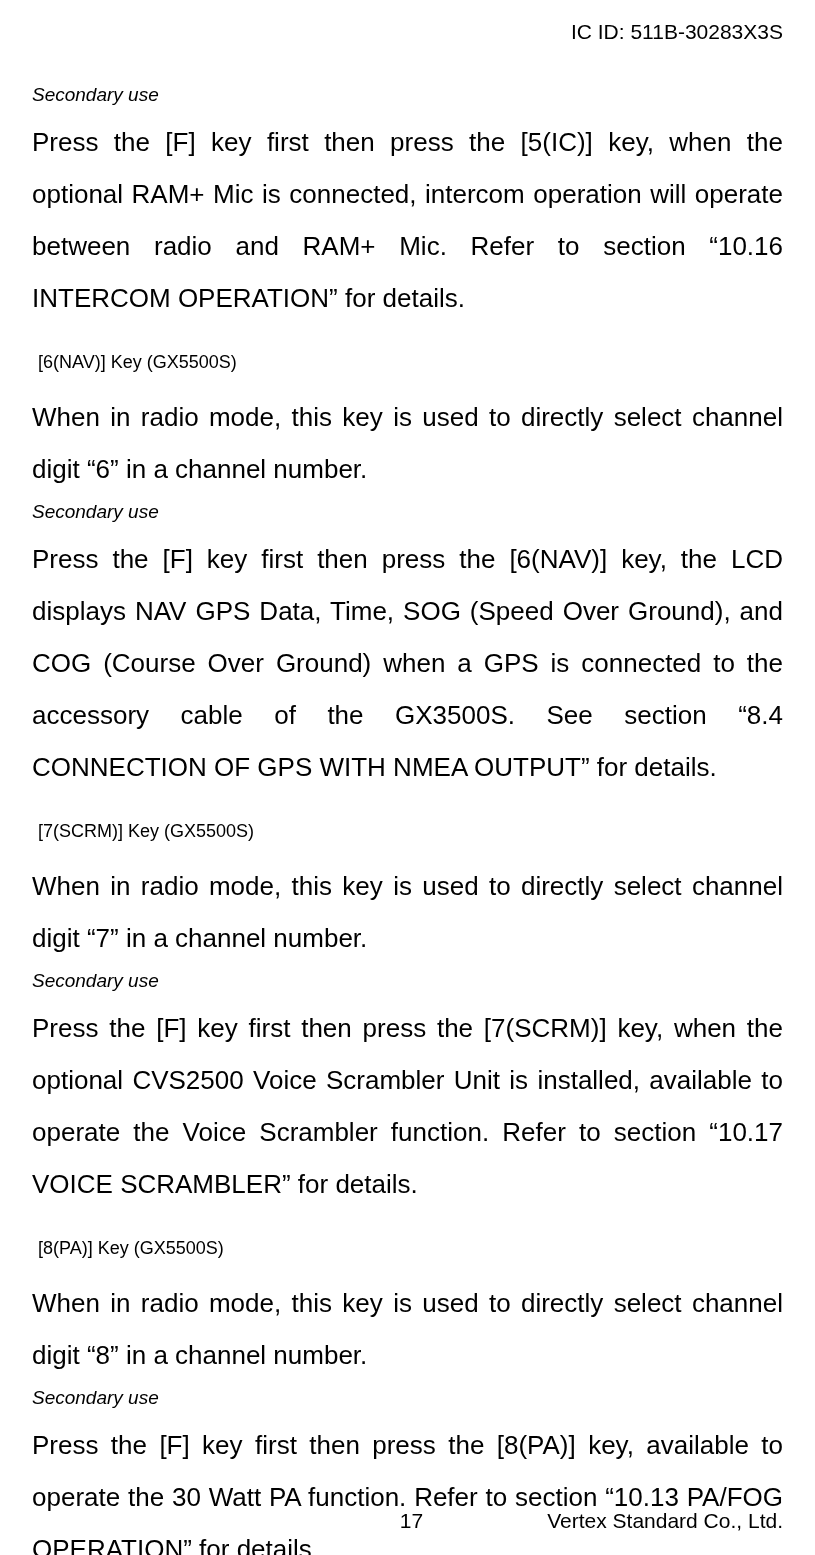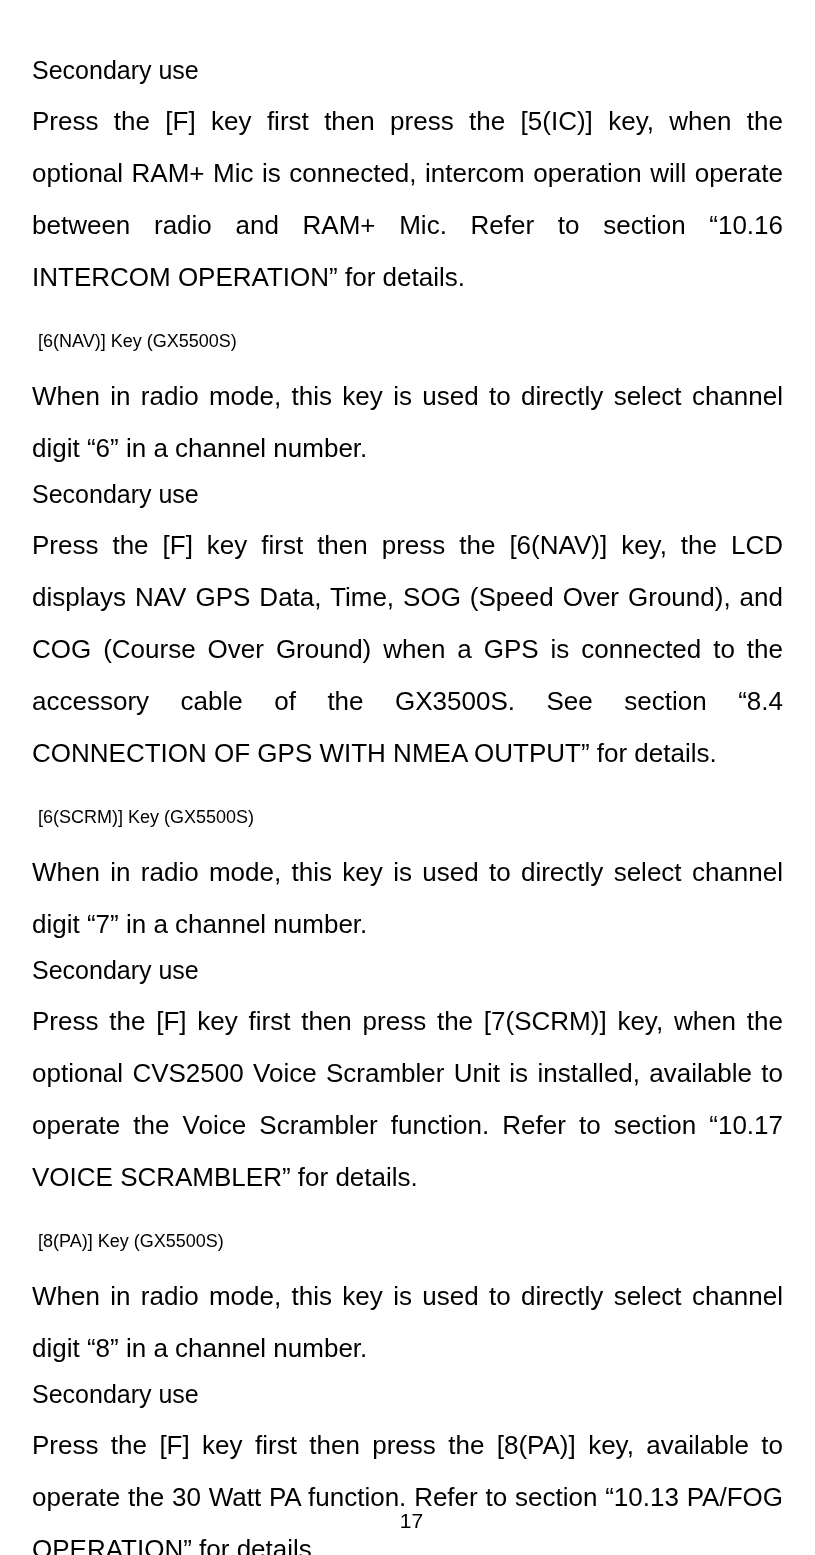--- a/index.html
+++ b/index.html
@@ -15,22 +15,23 @@
     text-align: right;
     font-size: 21px;
     line-height: 1.35;
     margin-bottom: 38px;
   }
   .header .model-line {
     letter-spacing: 1px;
     word-spacing: 2px;
   }
   .section-label {
-    font-size: 25px;
+    font-size: 19px;
     margin-bottom: 10px;
+    font-style: italic;
   }
   .body-text {
     font-size: 26px;
     line-height: 2.0;
     text-align: justify;
     margin-bottom: 28px;
   }
   .key-heading {
     font-size: 18px;
     margin: 14px 0 18px 6px;
@@ -51,35 +52,37 @@
     transform: translateX(-50%);
   }
   .footer .company {
     margin-left: auto;
   }
 </style>
 </head>
 <body>
 
 <div class="header">
+  <div>IC ID: 511B-30283X3S</div>
 </div>
 
 <div class="section-label">Secondary use</div>
 <div class="body-text">Press the [F] key first then press the [5(IC)] key, when the optional RAM+ Mic is connected, intercom operation will operate between radio and RAM+ Mic. Refer to section “10.16 INTERCOM OPERATION” for details.</div>
 
 <div class="key-heading">[6(NAV)] Key (GX5500S)</div>
 <div class="body-text" style="margin-bottom:6px;">When in radio mode, this key is used to directly select channel digit “6” in a channel number.</div>
 <div class="section-label">Secondary use</div>
 <div class="body-text">Press the [F] key first then press the [6(NAV)] key, the LCD displays NAV GPS Data, Time, SOG (Speed Over Ground), and COG (Course Over Ground) when a GPS is connected to the accessory cable of the GX3500S. See section “8.4 CONNECTION OF GPS WITH NMEA OUTPUT” for details.</div>
 
-<div class="key-heading">[6(SCRM)] Key (GX5500S)</div>
+<div class="key-heading">[7(SCRM)] Key (GX5500S)</div>
 <div class="body-text" style="margin-bottom:6px;">When in radio mode, this key is used to directly select channel digit “7” in a channel number.</div>
 <div class="section-label">Secondary use</div>
 <div class="body-text">Press the [F] key first then press the [7(SCRM)] key, when the optional CVS2500 Voice Scrambler Unit is installed, available to operate the Voice Scrambler function. Refer to section “10.17 VOICE SCRAMBLER” for details.</div>
 
 <div class="key-heading">[8(PA)] Key (GX5500S)</div>
 <div class="body-text" style="margin-bottom:6px;">When in radio mode, this key is used to directly select channel digit “8” in a channel number.</div>
 <div class="section-label">Secondary use</div>
 <div class="body-text">Press the [F] key first then press the [8(PA)] key, available to operate the 30 Watt PA function. Refer to section “10.13 PA/FOG OPERATION” for details.</div>
 
 <div class="footer">
   <span class="page-num">17</span>
+  <span class="company">Vertex Standard Co., Ltd.</span>
 </div>
 
 </body></html>

